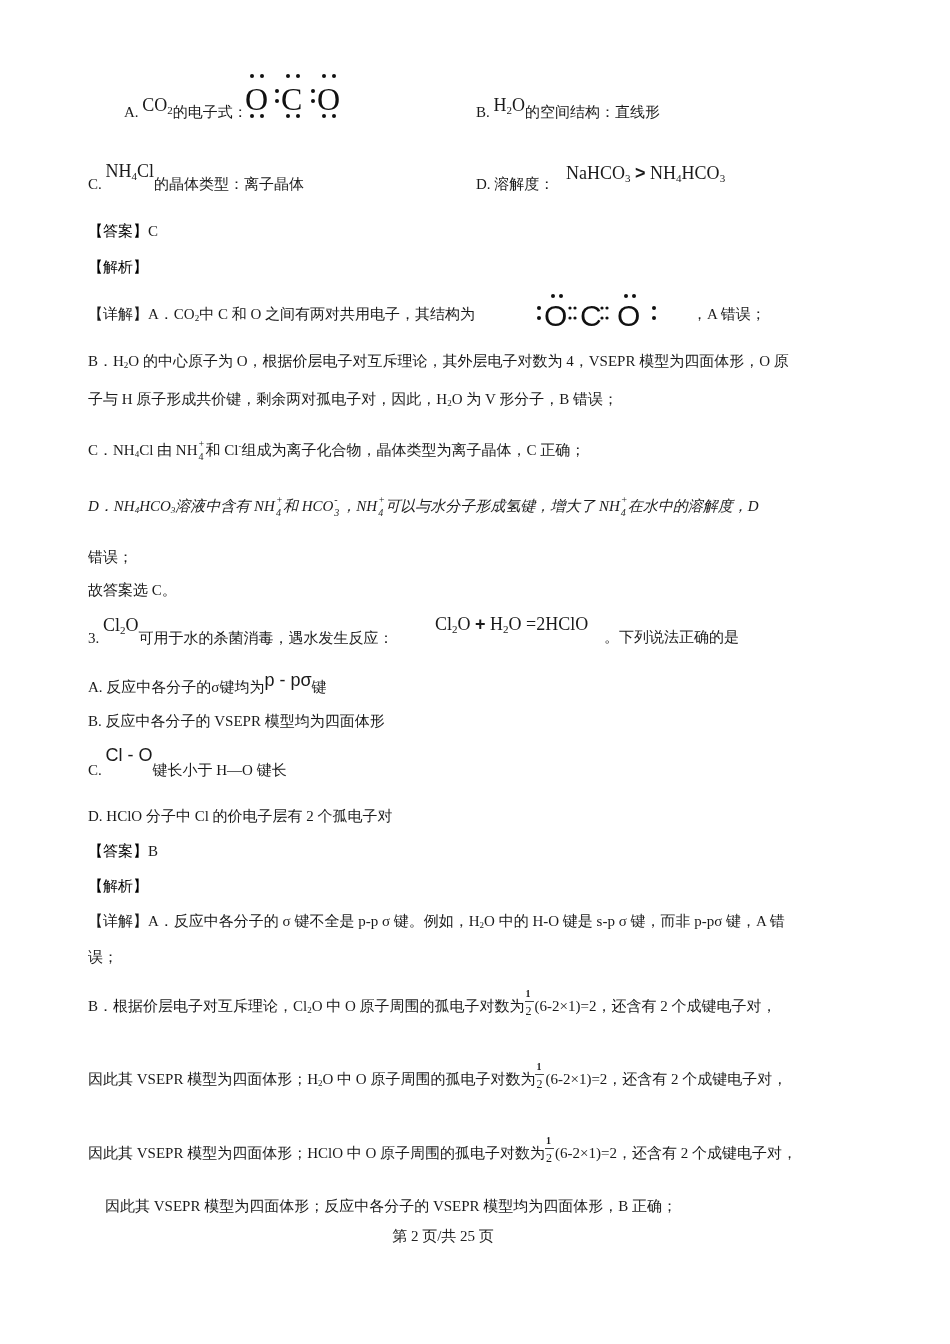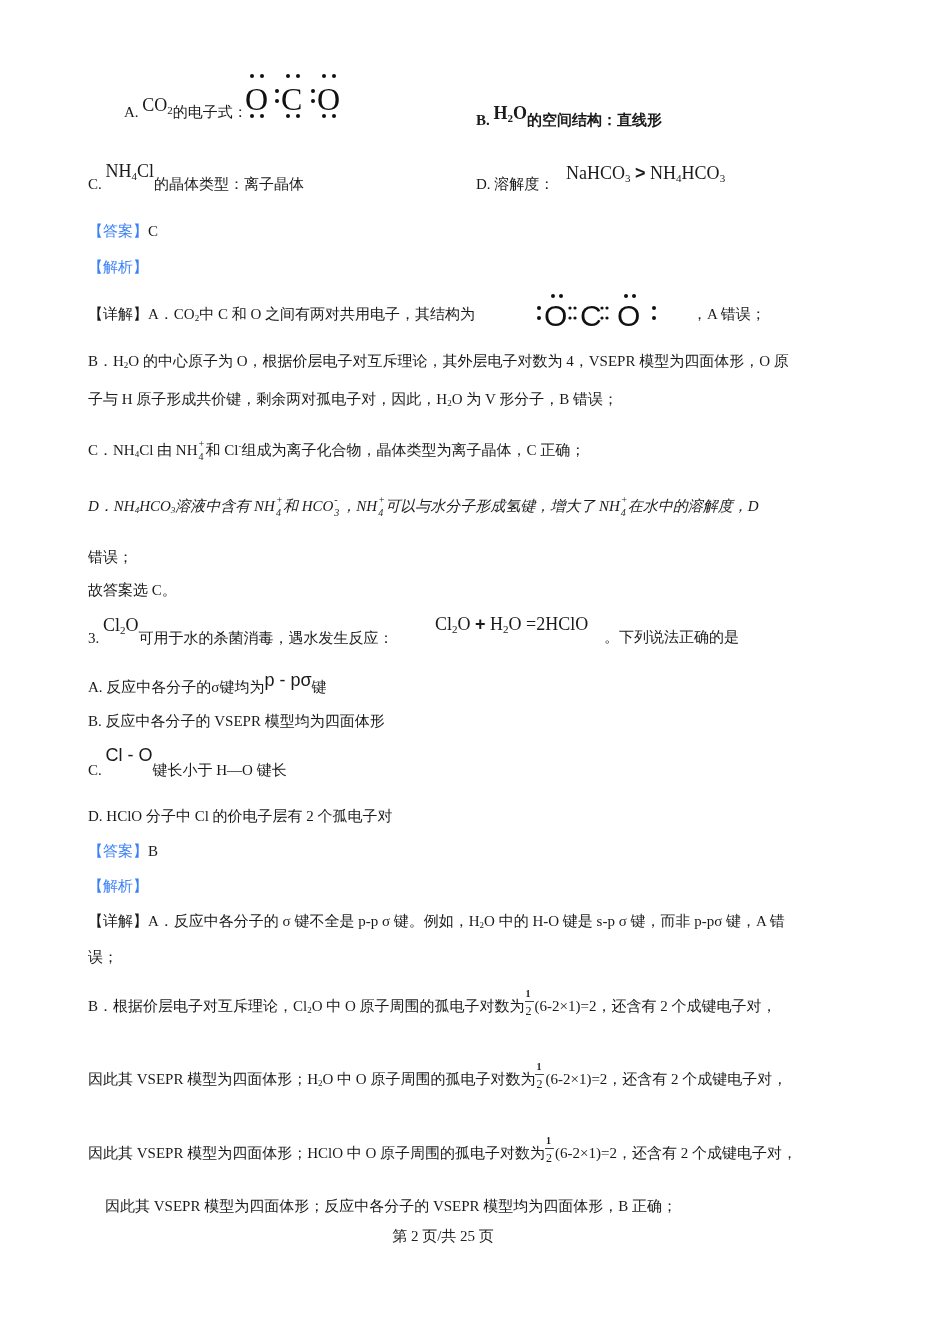--- a/index.html
+++ b/index.html
@@ -10,21 +10,21 @@
   }
   .abs { position: absolute; white-space: nowrap; }
   .t { font-size: 15px; line-height: 18px; }
   .chem { font-family: "Liberation Serif", serif; font-size: 18px; }
   .sub { font-size: 11px; vertical-align: -3px; }
   .sub-s { font-size: 9px; vertical-align: -2px; }
   .ion { display: inline-block; position: relative; width: 8px; height: 18px; vertical-align: middle; }
   .ion .up { position: absolute; top: -4px; left: 1px; font-size: 10px; line-height: 10px; }
   .ion .dn { position: absolute; top: 9px; left: 1px; font-size: 10px; line-height: 10px; }
   .sup { font-size: 9px; vertical-align: 6px; }
-  .tag { color: #3b82f6; }
+  .tag { color: #000000; }
   .frac { display: inline-block; position: relative; width: 10px; height: 18px; vertical-align: middle; }
   .frac .n { position: absolute; top: -14px; left: 1px; font-size: 10px; font-weight: bold; }
   .frac .bar { position: absolute; top: 2px; left: 0; width: 9px; border-top: 1px solid #444; }
   .frac .d { position: absolute; top: 3px; left: 1px; font-size: 12px; }
   .footer { font-size: 15px; color: #222; }
 </style>
 </head>
 <body>
 
 <div class="abs t" style="left:88px; top:102px;margin-left:36px;">
@@ -51,21 +51,21 @@
         <circle cx="33" cy="29" r="2"></circle>
       <circle cx="69" cy="19" r="2"></circle>
         <circle cx="69" cy="29" r="2"></circle>
     </g>
     <text x="1" y="38" font-family="Liberation Serif, serif" font-size="32" fill="#111">O</text>
     <text x="37" y="38" font-family="Liberation Serif, serif" font-size="32" fill="#111">C</text>
     <text x="73" y="38" font-family="Liberation Serif, serif" font-size="32" fill="#111">O</text>
   </svg>
 </div>
 
-<div class="abs t" style="left:476px; top:110px;font-weight:bold;">
+<div class="abs t" style="left:476px; top:102px;">
   <span>B.</span>
   <span class="chem" style="position:relative; top:-6px;"><span>H</span><span class="sub">2</span><span>O</span></span><span>的空间结构：直线形</span>
 </div>
 
 <div class="abs t" style="left:88px; top:174px;">
   <span>C.</span>
   <span class="chem" style="position:relative; top:-12px;"><span>NH</span><span class="sub">4</span><span>Cl</span></span><span>的晶体类型：离子晶体</span>
 </div>
 
 <div class="abs t" style="left:476px; top:174px;">

